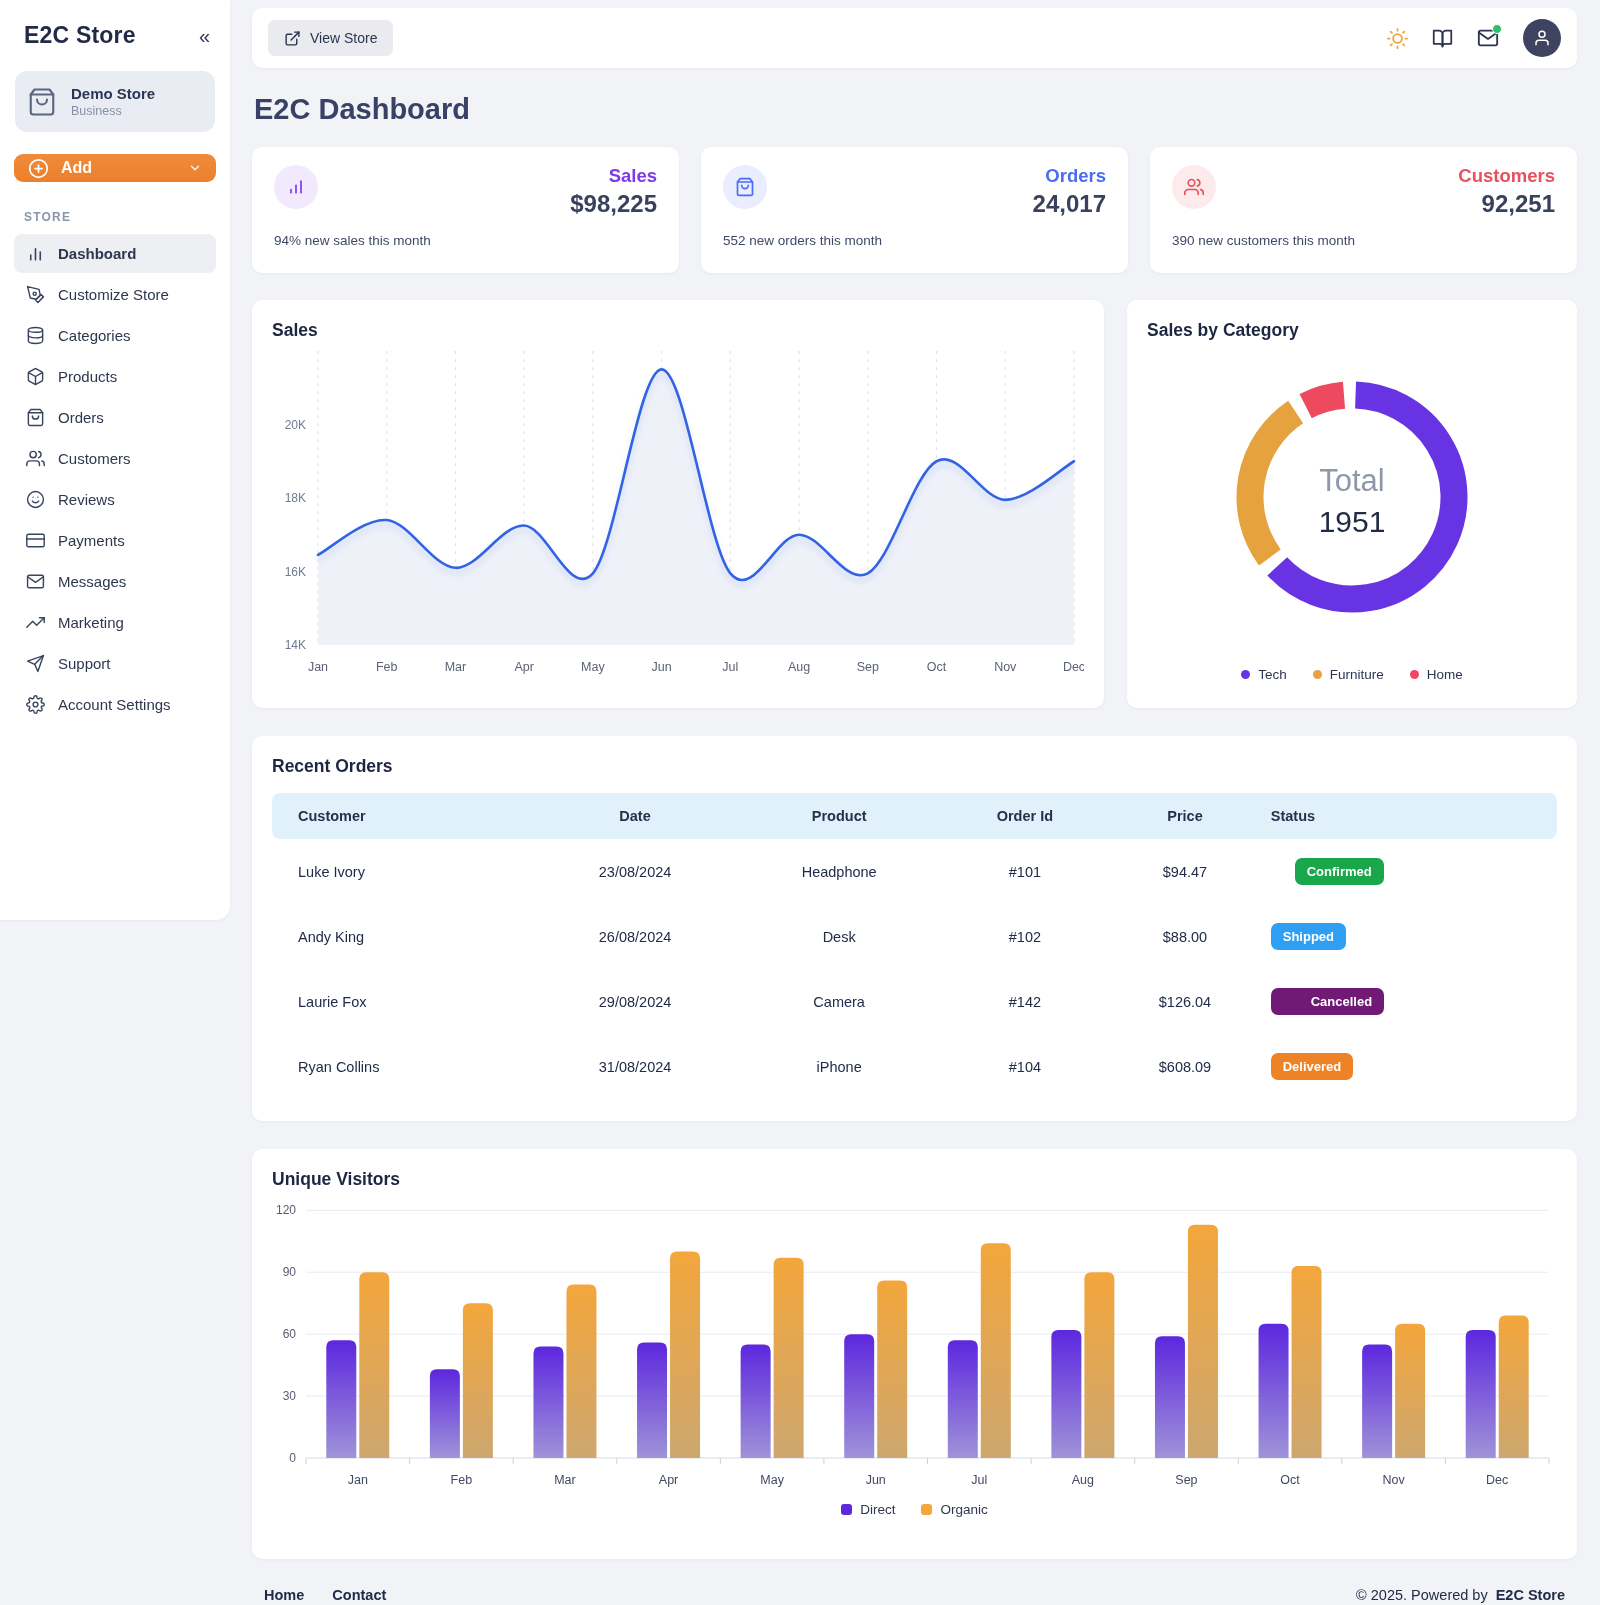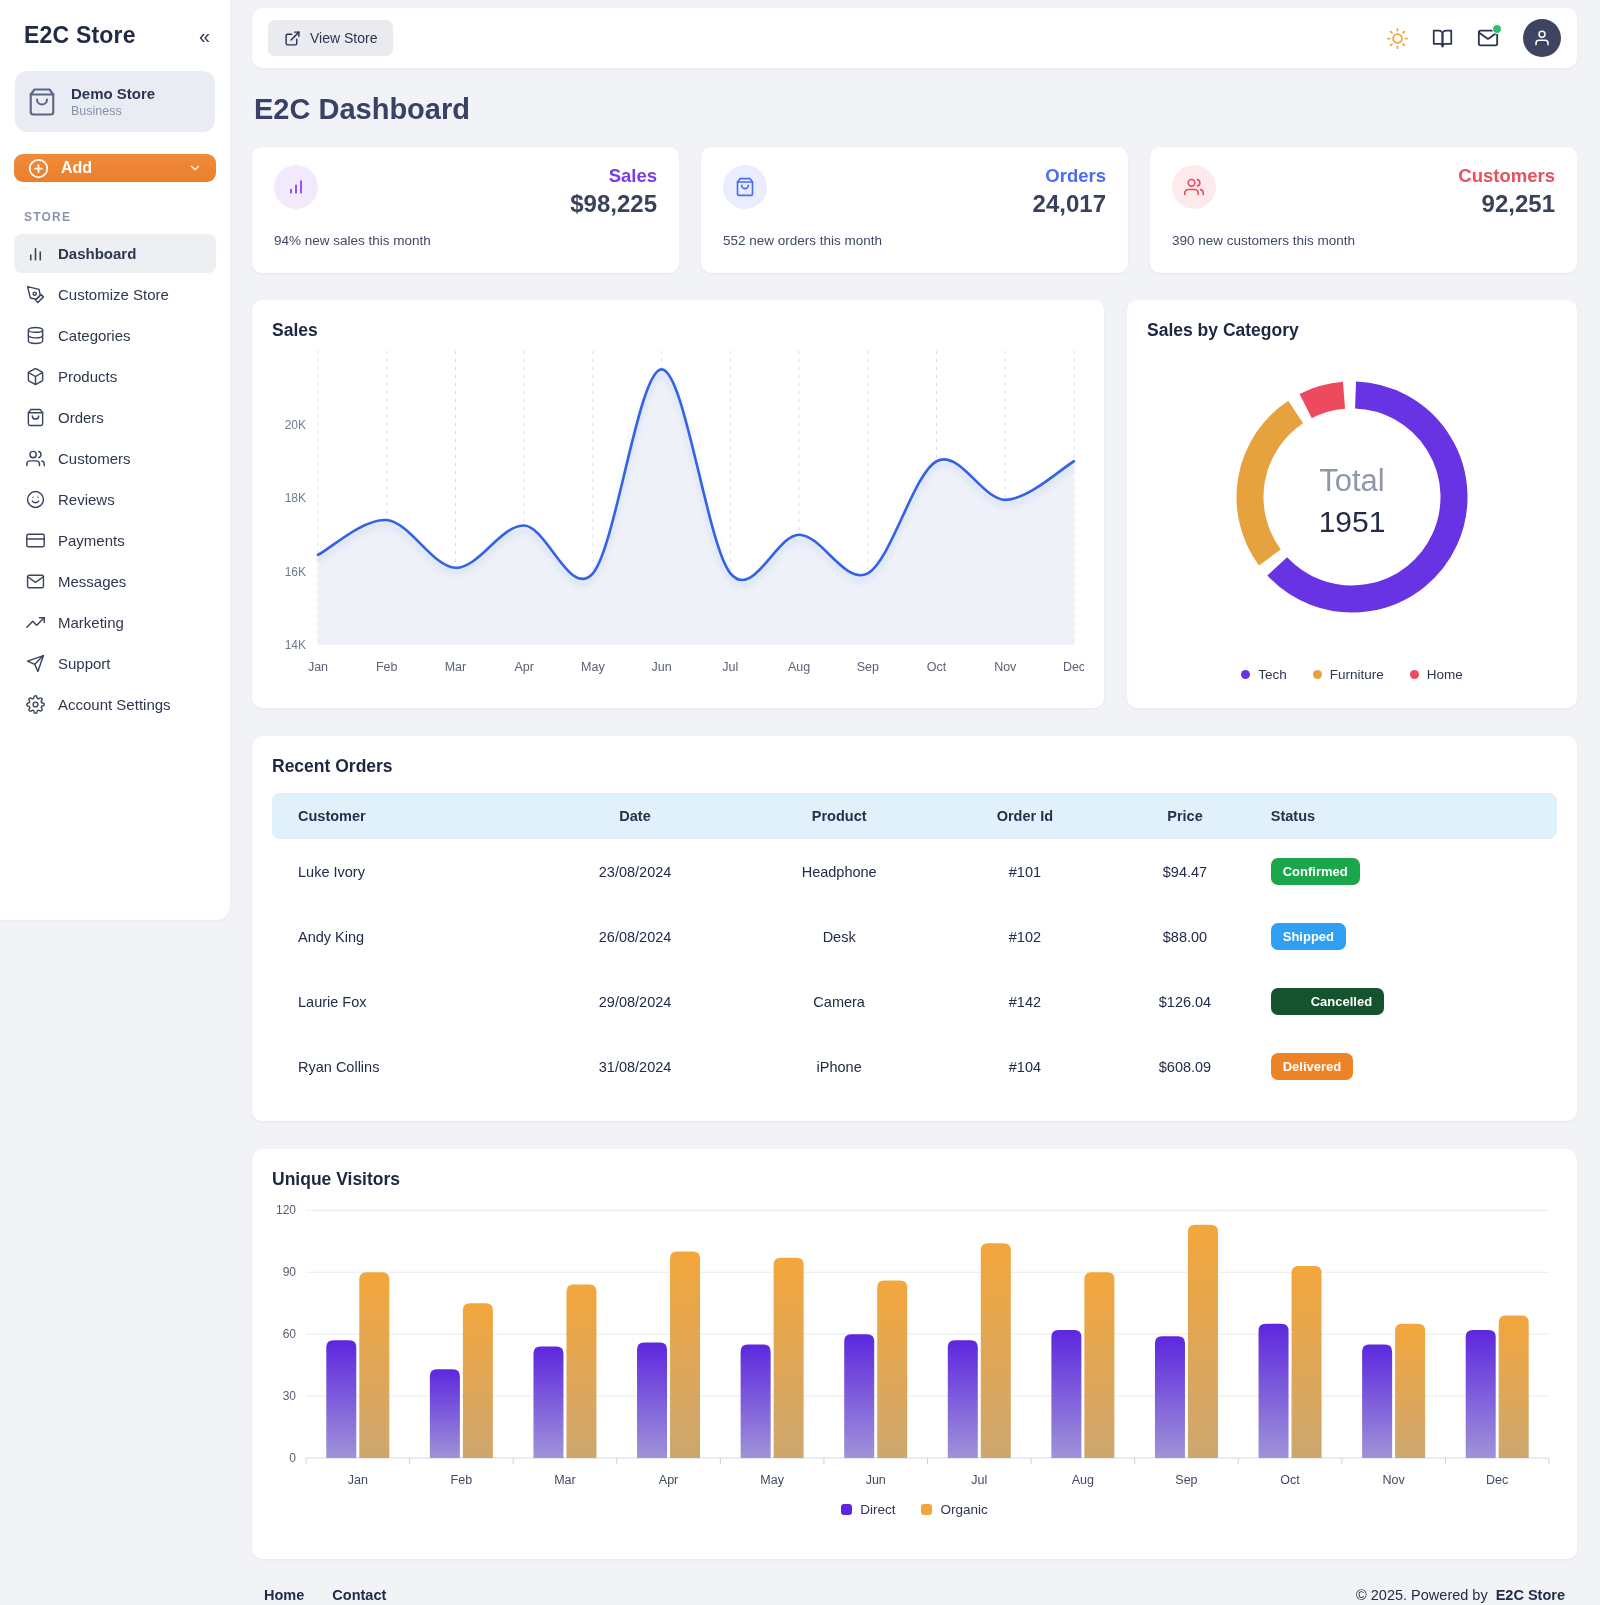--- a/index.html
+++ b/index.html
@@ -426,37 +426,37 @@
             <th>Status</th>
           </tr>
         </thead>
         <tbody>
           <tr>
             <td>Luke Ivory</td>
             <td>23/08/2024</td>
             <td>Headphone</td>
             <td>#101</td>
             <td>$94.47</td>
-            <td><span class="badge" style="background: rgb(26, 166, 75);">Confirmed</span></td>
+            <td><span class="badge" style="background: rgb(26, 166, 75); margin-left: 24px;">Confirmed</span></td>
           </tr>
           <tr>
             <td>Andy King</td>
             <td>26/08/2024</td>
             <td>Desk</td>
             <td>#102</td>
             <td>$88.00</td>
             <td><span class="badge" style="background: rgb(46, 159, 242);">Shipped</span></td>
           </tr>
           <tr>
             <td>Laurie Fox</td>
             <td>29/08/2024</td>
             <td>Camera</td>
             <td>#142</td>
             <td>$126.04</td>
-            <td><span class="badge" style="background: #14532d; padding-left: 40px;">Cancelled</span></td>
+            <td><span class="badge" style="background: #701a75; padding-left: 40px;">Cancelled</span></td>
           </tr>
           <tr>
             <td>Ryan Collins</td>
             <td>31/08/2024</td>
             <td>iPhone</td>
             <td>#104</td>
             <td>$608.09</td>
             <td><span class="badge" style="background: rgb(238, 130, 39);">Delivered</span></td>
           </tr>
         </tbody>

